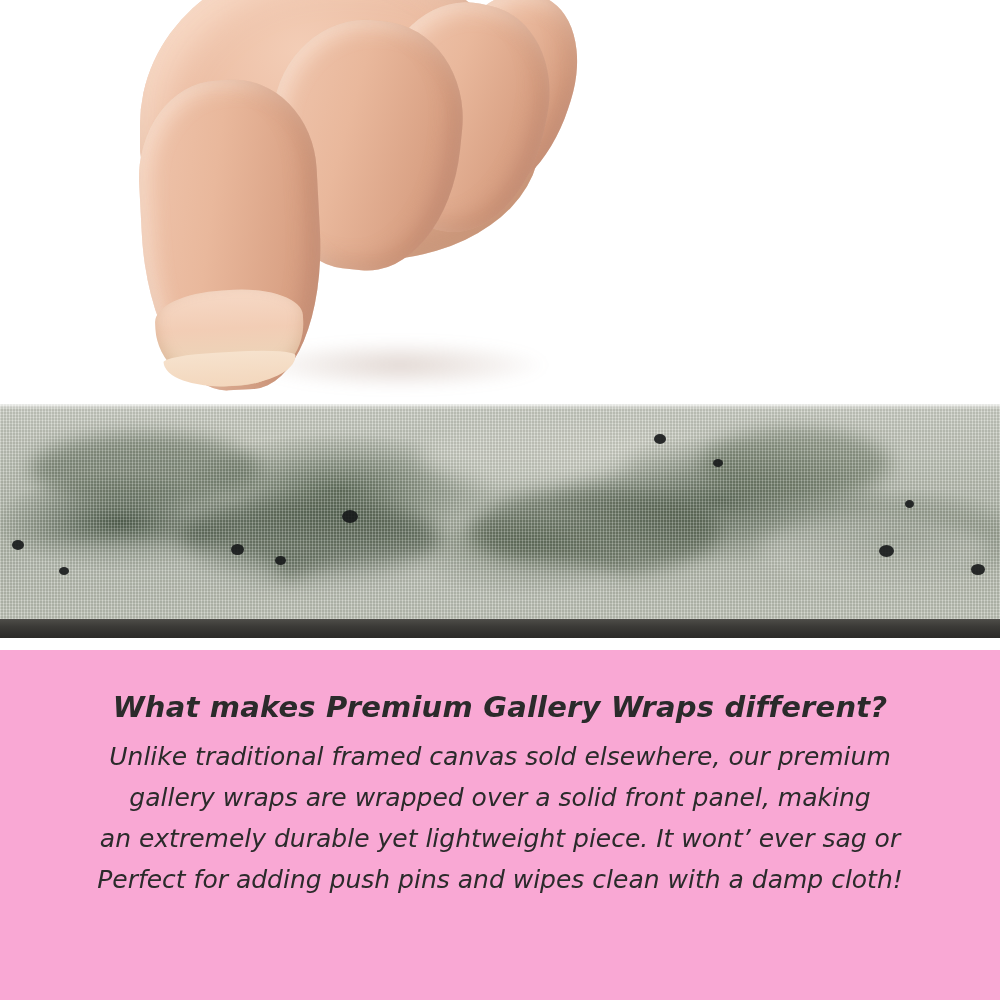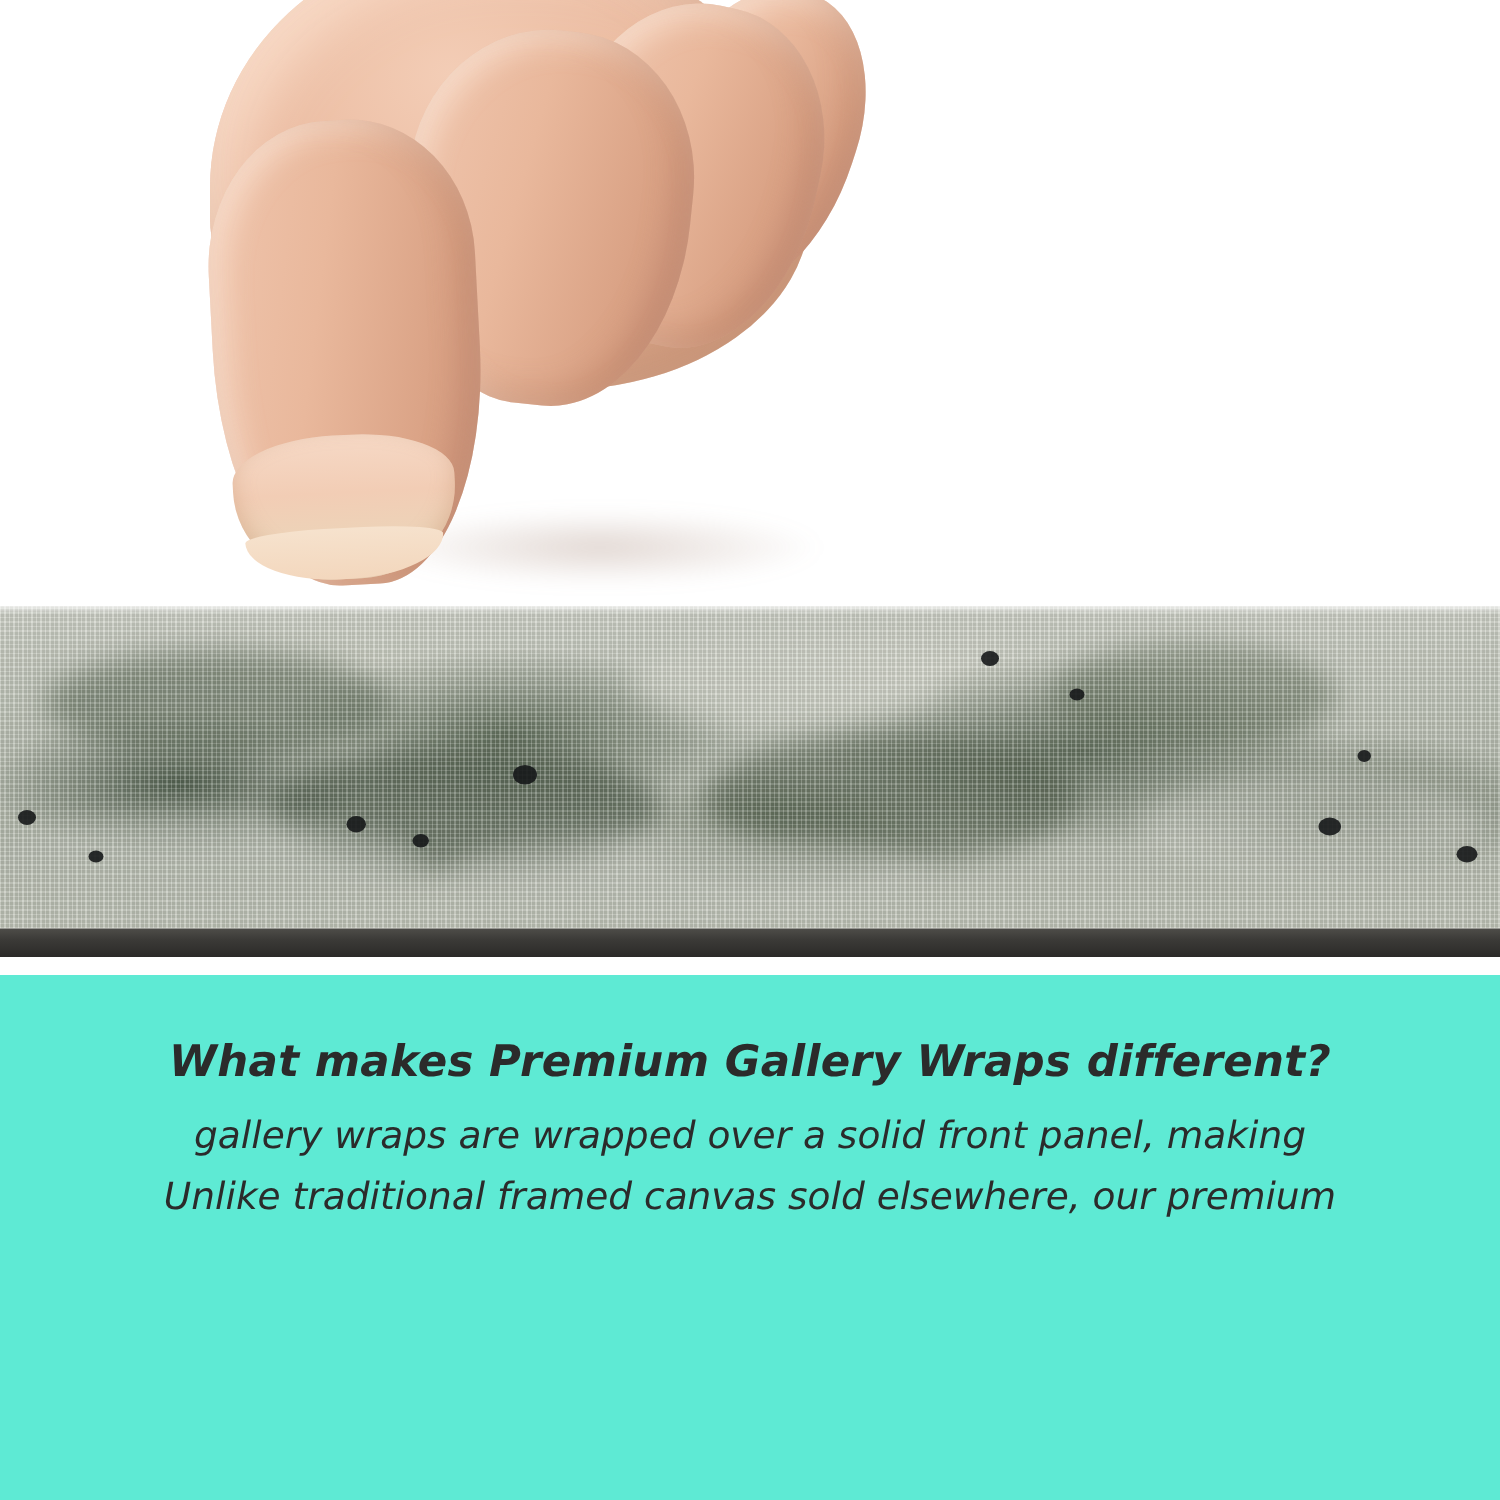--- a/index.html
+++ b/index.html
@@ -7,21 +7,21 @@
     padding: 0;
     background: #ffffff;
   }
   body {
     font-family: "DejaVu Sans", sans-serif;
   }
   .page {
     position: relative;
     width: 1000px;
     height: 1000px;
-    background: #5eead4;
+    background: #f9a8d4;
     overflow: hidden;
   }
 
   
   .photo {
     position: absolute;
     left: 0;
     top: 0;
     width: 1000px;
     height: 650px;
@@ -260,17 +260,19 @@
       <div class="dot" style="left:879px; top:141px; width:15px; height:12px;"></div>
       <div class="dot" style="left:971px; top:160px; width:14px; height:11px;"></div>
       <div class="dot" style="left:905px; top:96px;  width:9px;  height:8px;"></div>
     </div>
     <div class="strip-top-hl"></div>
     <div class="strip-bottom"></div>
   </div>
 
   <div class="caption">
     <div class="caption-title">What makes Premium Gallery Wraps different?</div>
+    <div class="caption-line">Unlike traditional framed canvas sold elsewhere, our premium</div>
     <div class="caption-line">gallery wraps are wrapped over a solid front panel, making</div>
-    <div class="caption-line">Unlike traditional framed canvas sold elsewhere, our premium</div>
+    <div class="caption-line">an extremely durable yet lightweight piece. It wont’ ever sag or</div>
+    <div class="caption-line">Perfect for adding push pins and wipes clean with a damp cloth!</div>
   </div>
 
 </div>
 
 </body></html>

